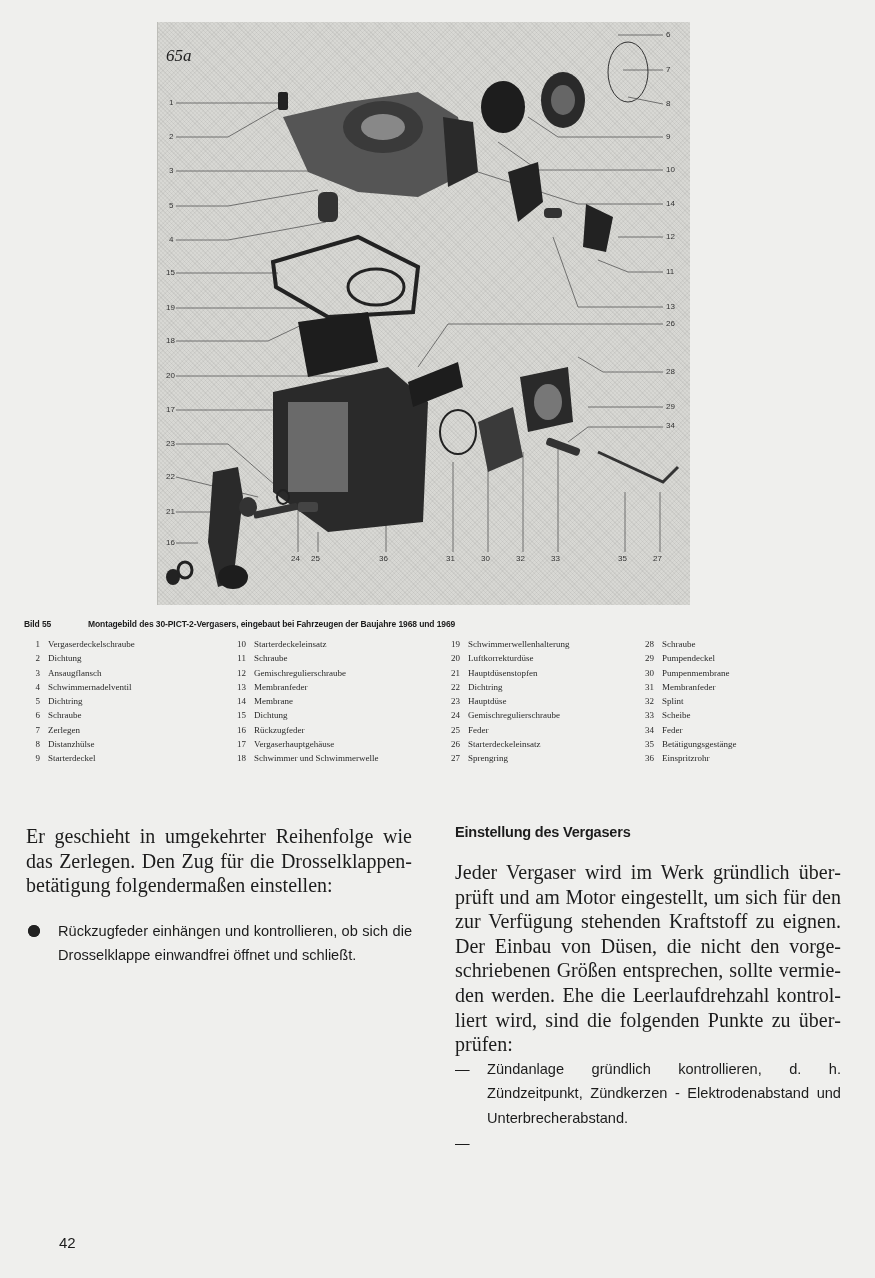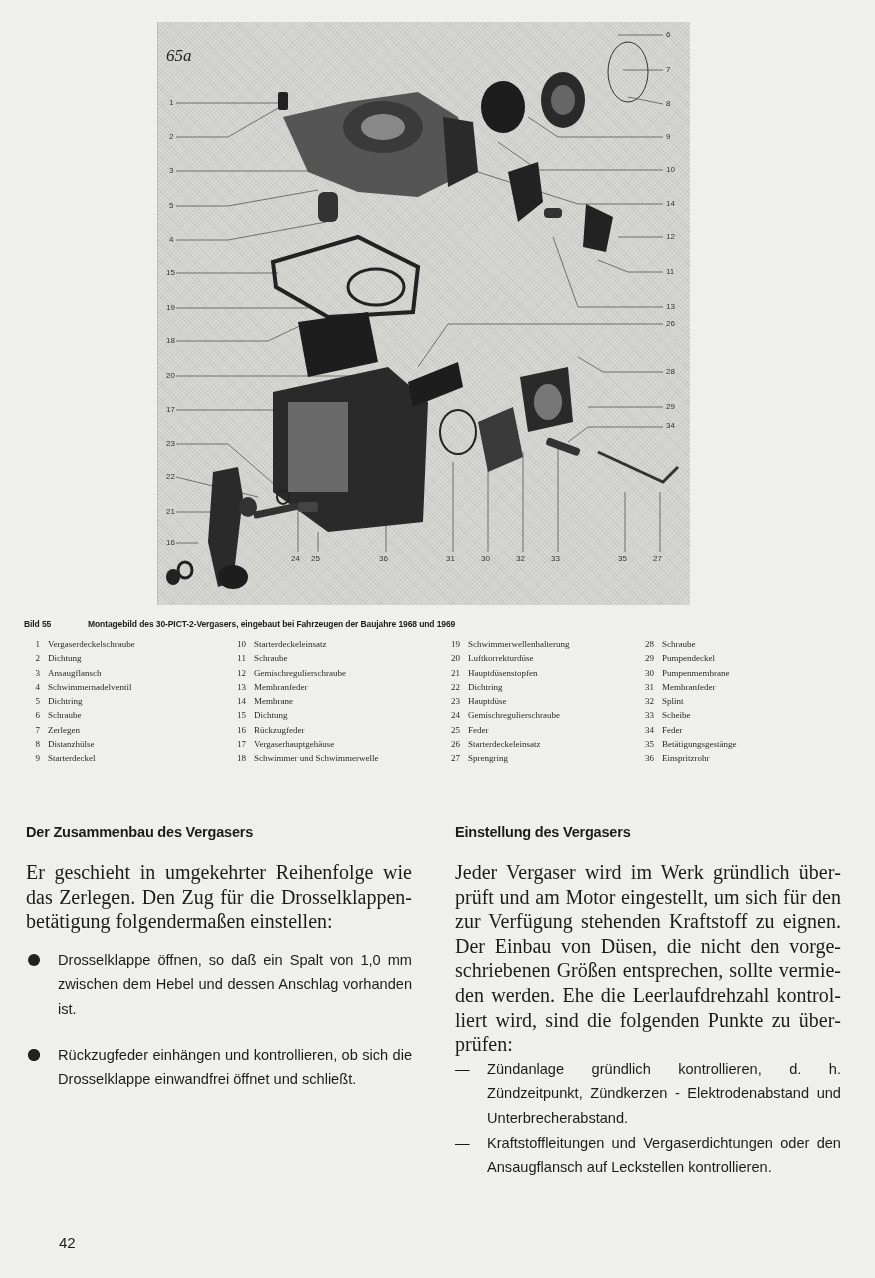--- a/index.html
+++ b/index.html
@@ -228,29 +228,27 @@
     <div class="row"><span class="num">30</span><span>Pumpenmembrane</span></div>
     <div class="row"><span class="num">31</span><span>Membranfeder</span></div>
     <div class="row"><span class="num">32</span><span>Splint</span></div>
     <div class="row"><span class="num">33</span><span>Scheibe</span></div>
     <div class="row"><span class="num">34</span><span>Feder</span></div>
     <div class="row"><span class="num">35</span><span>Betätigungsgestänge</span></div>
     <div class="row"><span class="num">36</span><span>Einspritzrohr</span></div>
   </div>
 
 <div class="col" style="left:26px; width:386px">
-  <h2>Der Zusammenbau des Vergasers</h2>
   <p>Er geschieht in umgekehrter Reihenfolge wie das Zerlegen. Den Zug für die Drosselklappen­betätigung folgendermaßen einstellen:</p>
   <div class="bullets">
-    <div class="bullet"><span class="dot"></span><span>Drosselklappe öffnen, so daß ein Spalt von 1,0 mm zwischen dem Hebel und dessen Anschlag vorhanden ist.</span></div>
     <div class="bullet"><span class="dot"></span></div>
     <div class="bullet"><span class="dot"></span><span>Rückzugfeder einhängen und kontrollieren, ob sich die Drosselklappe einwandfrei öffnet und schließt.</span></div>
   </div>
 </div>
 
 <div class="col" style="left:455px; width:386px">
   <h2>Einstellung des Vergasers</h2>
   <p>Jeder Vergaser wird im Werk gründlich über­prüft und am Motor eingestellt, um sich für den zur Verfügung stehenden Kraftstoff zu eignen. Der Einbau von Düsen, die nicht den vorge­schriebenen Größen entsprechen, sollte vermie­den werden. Ehe die Leerlaufdrehzahl kontrol­liert wird, sind die folgenden Punkte zu über­prüfen:</p>
   <div class="dash-item"><span class="dash">—</span><span>Zündanlage gründlich kontrollieren, d. h. Zündzeitpunkt, Zündkerzen - Elektrodenab­stand und Unterbrecherabstand.</span></div>
-  <div class="dash-item"><span class="dash">—</span><span>Kraftstoffleitungen und Vergaserdichtungen oder den Ansaugflansch auf Leckstellen kon­trollieren.</span></div>
+  <div class="dash-item"><span class="dash">—</span></div>
 </div>
 
 <div class="page-number">42</div>
 
 </body></html>

